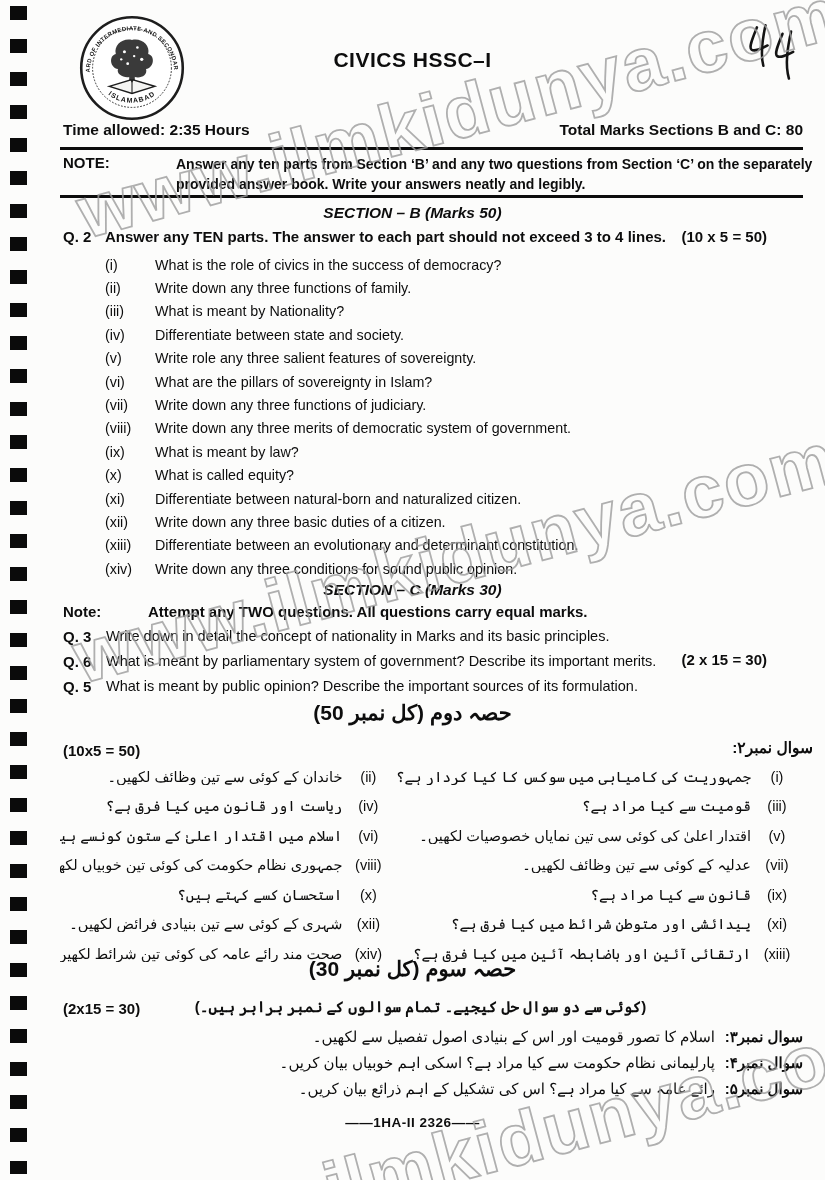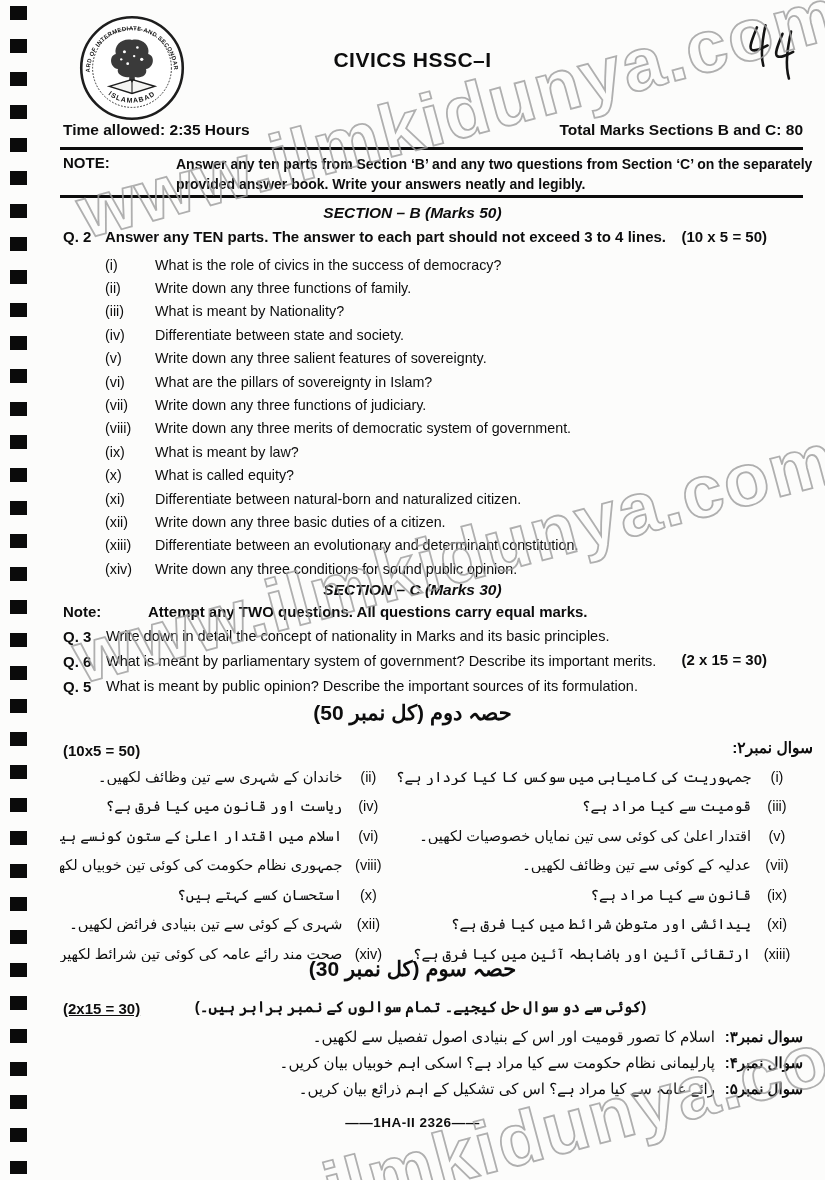--- a/index.html
+++ b/index.html
@@ -38,21 +38,21 @@
   .qc-row{left:63px;width:710px;display:flex;font-size:14.5px;}
   .qc-row .ql{width:43px;flex:none;font-weight:bold;font-size:15px;}
   .q3{top:628px;} .q4{top:653px;} .q5{top:678px;}
   
   .urdu{direction:rtl;}
   .uheading{left:0;right:0;text-align:center;font-size:21px;font-weight:bold;}
   .uhb{top:701px;} .uhc{top:957px;}
   .uq2-label{top:739px;right:12px;font-size:15.5px;font-weight:bold;}
   .uq2-text{top:739px;right:110px;width:540px;text-align:right;font-size:15px;}
   .umarks{font-weight:bold;font-size:15px;direction:ltr;}
-  .umb{left:63px;top:742px;} .umc{left:63px;top:1000px;text-decoration:underline;}
+  .umb{left:63px;top:742px;} .umc{left:63px;top:1000px;}
   .ugrid{top:762px;left:60px;width:743px;direction:rtl;}
   .ugrid-row{display:flex;height:29.5px;align-items:center;}
   .ucell{display:flex;align-items:center;direction:rtl;}
   .ucell-r{width:55%;flex:none;}
   .ucell-l{width:45%;flex:none;}
   .unum{flex:none;width:52px;text-align:center;direction:ltr;font-size:14.5px;}
   .utxt{flex:1;text-align:right;font-size:14.5px;white-space:nowrap;overflow:hidden;}
   .unote-c{top:998px;left:16px;right:0;text-align:center;font-size:15px;font-weight:bold;}
   .ucrow{left:63px;width:740px;display:flex;direction:rtl;align-items:flex-start;}
   .ucrow .ul{flex:none;width:88px;font-weight:bold;font-size:15px;}
@@ -143,21 +143,21 @@
     <div class="part-row">
         <span class="part-num">(iii)</span>
         <span>What is meant by Nationality?</span>
       </div>
     <div class="part-row">
         <span class="part-num">(iv)</span>
         <span>Differentiate between state and society.</span>
       </div>
     <div class="part-row">
         <span class="part-num">(v)</span>
-        <span>Write down any three salient features of sovereignty.</span>
+        <span>Write role any three salient features of sovereignty.</span>
       </div>
     <div class="part-row">
         <span class="part-num">(vi)</span>
         <span>What are the pillars of sovereignty in Islam?</span>
       </div>
     <div class="part-row">
         <span class="part-num">(vii)</span>
         <span>Write down any three functions of judiciary.</span>
       </div>
     <div class="part-row">
@@ -216,21 +216,21 @@
   <div class="abs umarks umb content">(10x5 = 50)</div>
 
   <div class="abs ugrid content">
     <div class="ugrid-row">
       <div class="ucell ucell-r">
           <span class="unum">(i)</span>
           <span class="utxt">جمہوریت کی کامیابی میں سوکس کا کیا کردار ہے؟</span>
         </div>
       <div class="ucell ucell-l">
           <span class="unum">(ii)</span>
-          <span class="utxt">خاندان کے شہری سے تین وظائف لکھیں۔</span>
+          <span class="utxt">خاندان کے کوئی سے تین وظائف لکھیں۔</span>
         </div>
     </div>
     <div class="ugrid-row">
       <div class="ucell ucell-r">
           <span class="unum">(iii)</span>
           <span class="utxt">قومیت سے کیا مراد ہے؟</span>
         </div>
       <div class="ucell ucell-l">
           <span class="unum">(iv)</span>
           <span class="utxt">ریاست اور قانون میں کیا فرق ہے؟</span>

